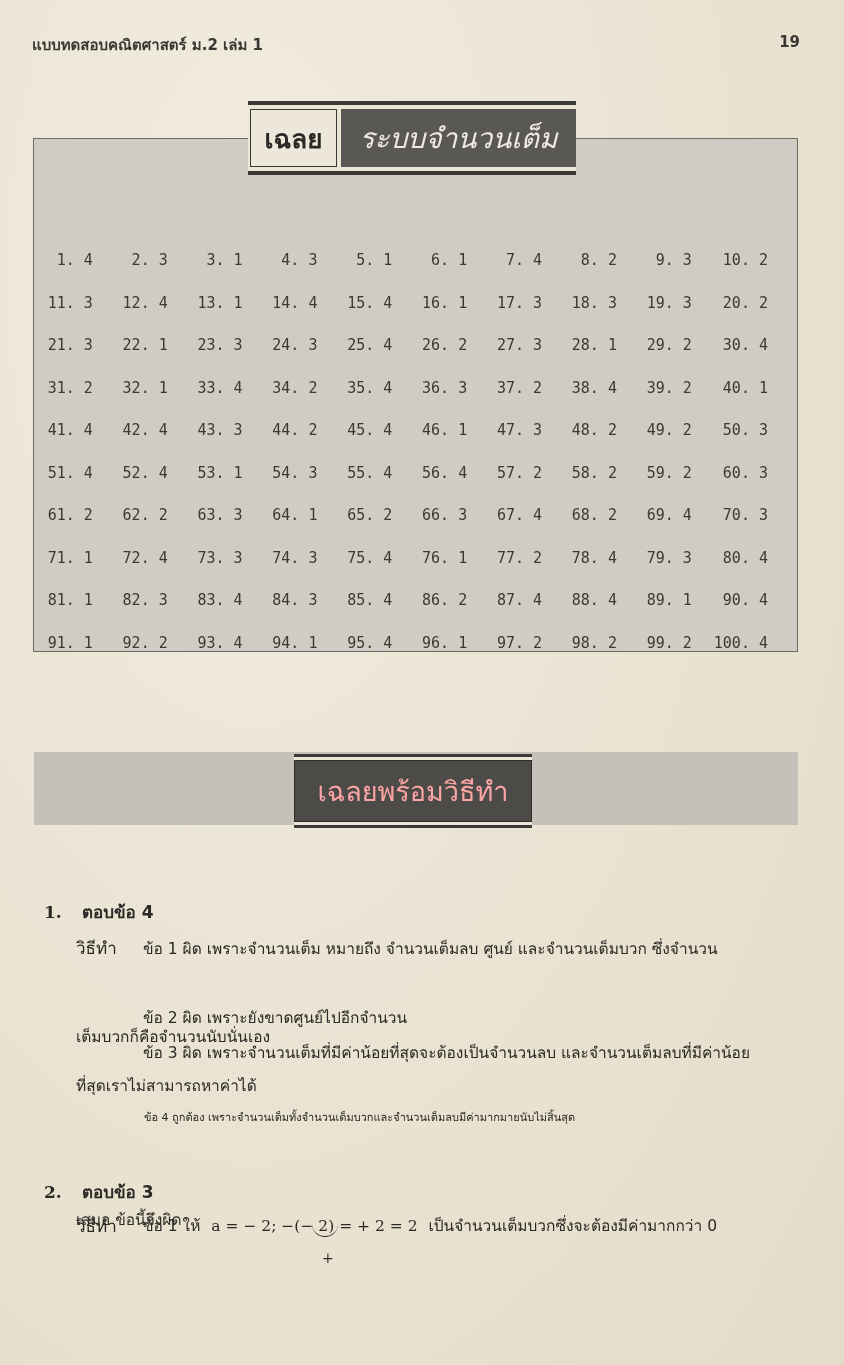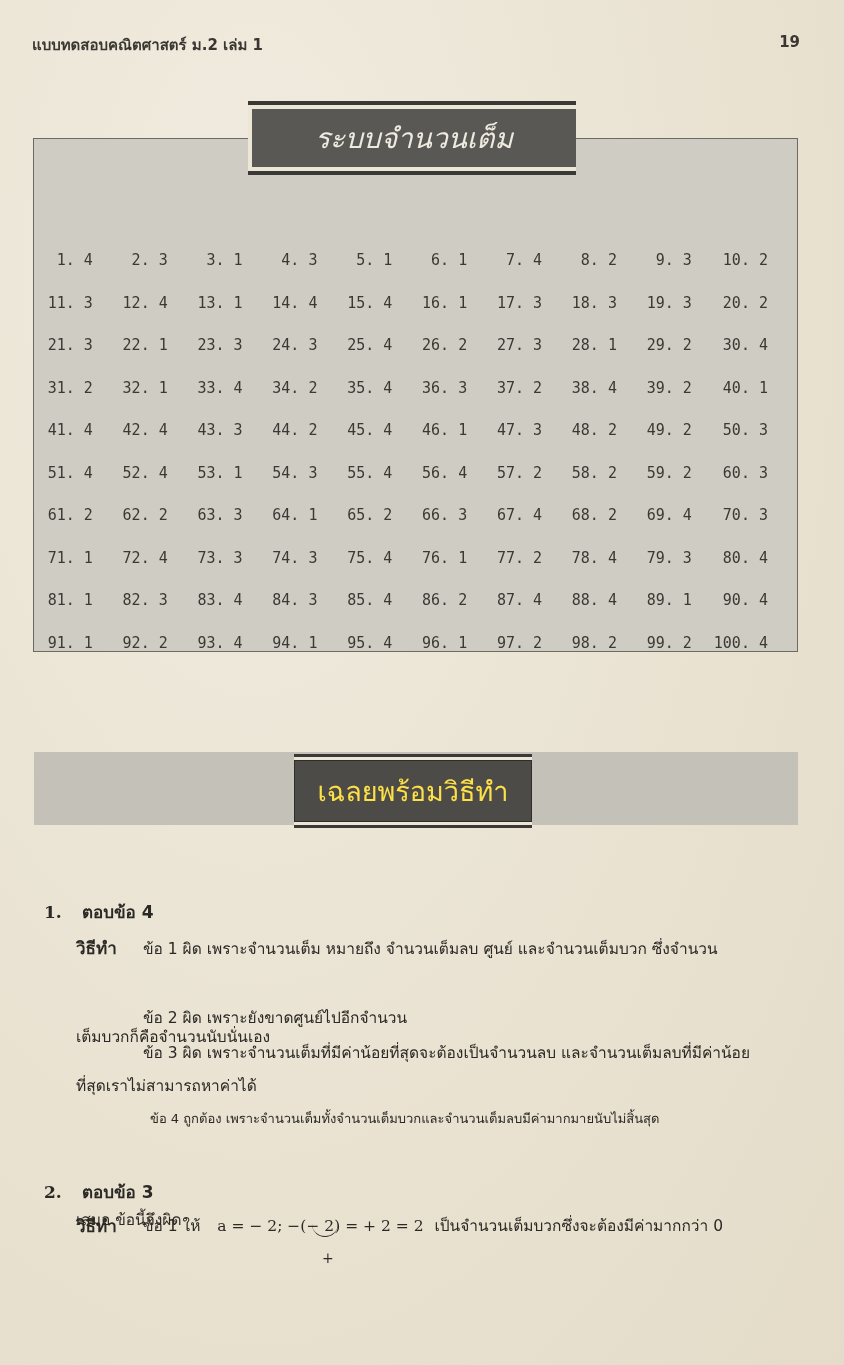--- a/index.html
+++ b/index.html
@@ -54,43 +54,44 @@
     background: #c4c1b9;
   }
   .sec-banner {
     position: absolute; left: 294px; top: 754px; width: 238px; height: 74px;
     border-top: 3px solid #3b3935; border-bottom: 3px solid #3b3935;
     background: #ece6d6; box-sizing: border-box; padding: 3px 0;
   }
   .sec-banner-inner {
     height: 100%; background: #4d4b47; border: 1.5px solid #2f2d2a; box-sizing: border-box;
     display: flex; align-items: center; justify-content: center;
-    font-family: "DejaVu Sans", sans-serif; font-size: 27px; color: #fde047;
+    font-family: "DejaVu Sans", sans-serif; font-size: 27px; color: #fca5a5;
   }
   
   .sol { position: absolute; left: 0; width: 844px; font-size: 16px; }
   .q-head { position: absolute; left: 44px; font-weight: bold; font-size: 17px; }
   .q-head .num { display: inline-block; width: 32px; }
   .line { position: absolute; white-space: nowrap; font-size: 16px; }
-  .bold { font-weight: bold; }
+  .bold { font-weight: normal; }
   .sans { font-family: "DejaVu Sans", sans-serif; }
   .plus-mark { position: absolute; font-size: 14px; }
   .curve {
     position: absolute; width: 26px; height: 12px;
     border-bottom: 1.5px solid #2b2925; border-radius: 0 0 14px 14px;
   }
 </style>
 </head>
 <body>
 
 <div class="running-head">แบบทดสอบคณิตศาสตร์ ม.2 เล่ม 1</div>
 <div class="page-num">19</div>
 
 <div class="answer-box"></div>
 <div class="title-banner">
+  <div class="title-left">เฉลย</div>
   <div class="title-right">ระบบจำนวนเต็ม</div>
 </div>
 <div class="grid" id="answer-grid">
     <div class="cell">1. 4</div>
     <div class="cell">2. 3</div>
     <div class="cell">3. 1</div>
     <div class="cell">4. 3</div>
     <div class="cell">5. 1</div>
     <div class="cell">6. 1</div>
     <div class="cell">7. 4</div>
@@ -198,30 +199,30 @@
   <div class="q-head" style="top:898px;">
     <span class="num">1.</span>
     <span class="sans">ตอบข้อ 4</span>
   </div>
   <div class="line bold sans" style="left:76px;top:934px;font-size:17px;">วิธีทำ</div>
   <div class="line sans" style="left:143px;top:936px;font-size:15.5px;">ข้อ 1 ผิด  เพราะจำนวนเต็ม หมายถึง จำนวนเต็มลบ  ศูนย์  และจำนวนเต็มบวก  ซึ่งจำนวน</div>
   <div class="line sans" style="left:76px;top:1024px;font-size:15.5px;">เต็มบวกก็คือจำนวนนับนั่นเอง</div>
   <div class="line sans" style="left:143px;top:1005px;font-size:15.5px;text-align:center;">ข้อ 2  ผิด  เพราะยังขาดศูนย์ไปอีกจำนวน</div>
   <div class="line sans" style="left:143px;top:1040px;font-size:15.5px;">ข้อ 3  ผิด  เพราะจำนวนเต็มที่มีค่าน้อยที่สุดจะต้องเป็นจำนวนลบ  และจำนวนเต็มลบที่มีค่าน้อย</div>
   <div class="line sans" style="left:76px;top:1073px;font-size:15.5px;">ที่สุดเราไม่สามารถหาค่าได้</div>
-  <div class="line sans" style="left:150px;top:1108px;font-size:13px;">ข้อ 4  ถูกต้อง  เพราะจำนวนเต็มทั้งจำนวนเต็มบวกและจำนวนเต็มลบมีค่ามากมายนับไม่สิ้นสุด</div>
+  <div class="line sans" style="left:144px;top:1108px;font-size:11px;">ข้อ 4  ถูกต้อง  เพราะจำนวนเต็มทั้งจำนวนเต็มบวกและจำนวนเต็มลบมีค่ามากมายนับไม่สิ้นสุด</div>
 </div>
 
 <div class="sol" style="top:0;">
   <div class="q-head" style="top:1178px;">
     <span class="num">2.</span>
     <span class="sans">ตอบข้อ 3</span>
   </div>
   <div class="line bold sans" style="left:76px;top:1212px;font-size:17px;">วิธีทำ</div>
   <div class="line" style="left:143px;top:1213px;font-size:15.5px;">
     <span class="sans">ข้อ 1  ให้</span>
-    <span style="margin-left:12px;">a  =  − 2;  −(− 2)  =  + 2  =  2</span>
+    <span style="margin-left:6px;">a  =  − 2;  −(− 2)  =  + 2  =  2</span>
     <span class="sans" style="margin-left:6px;">เป็นจำนวนเต็มบวกซึ่งจะต้องมีค่ามากกว่า 0</span>
   </div>
   <div class="curve" style="left:312px;top:1224px;"></div>
   <div class="plus-mark" style="left:322px;top:1250px;">+</div>
   <div class="line sans" style="left:76px;top:1207px;font-size:15.5px;">เสมอ  ข้อนี้จึงผิด</div>
 </div>
 
 </body></html>

